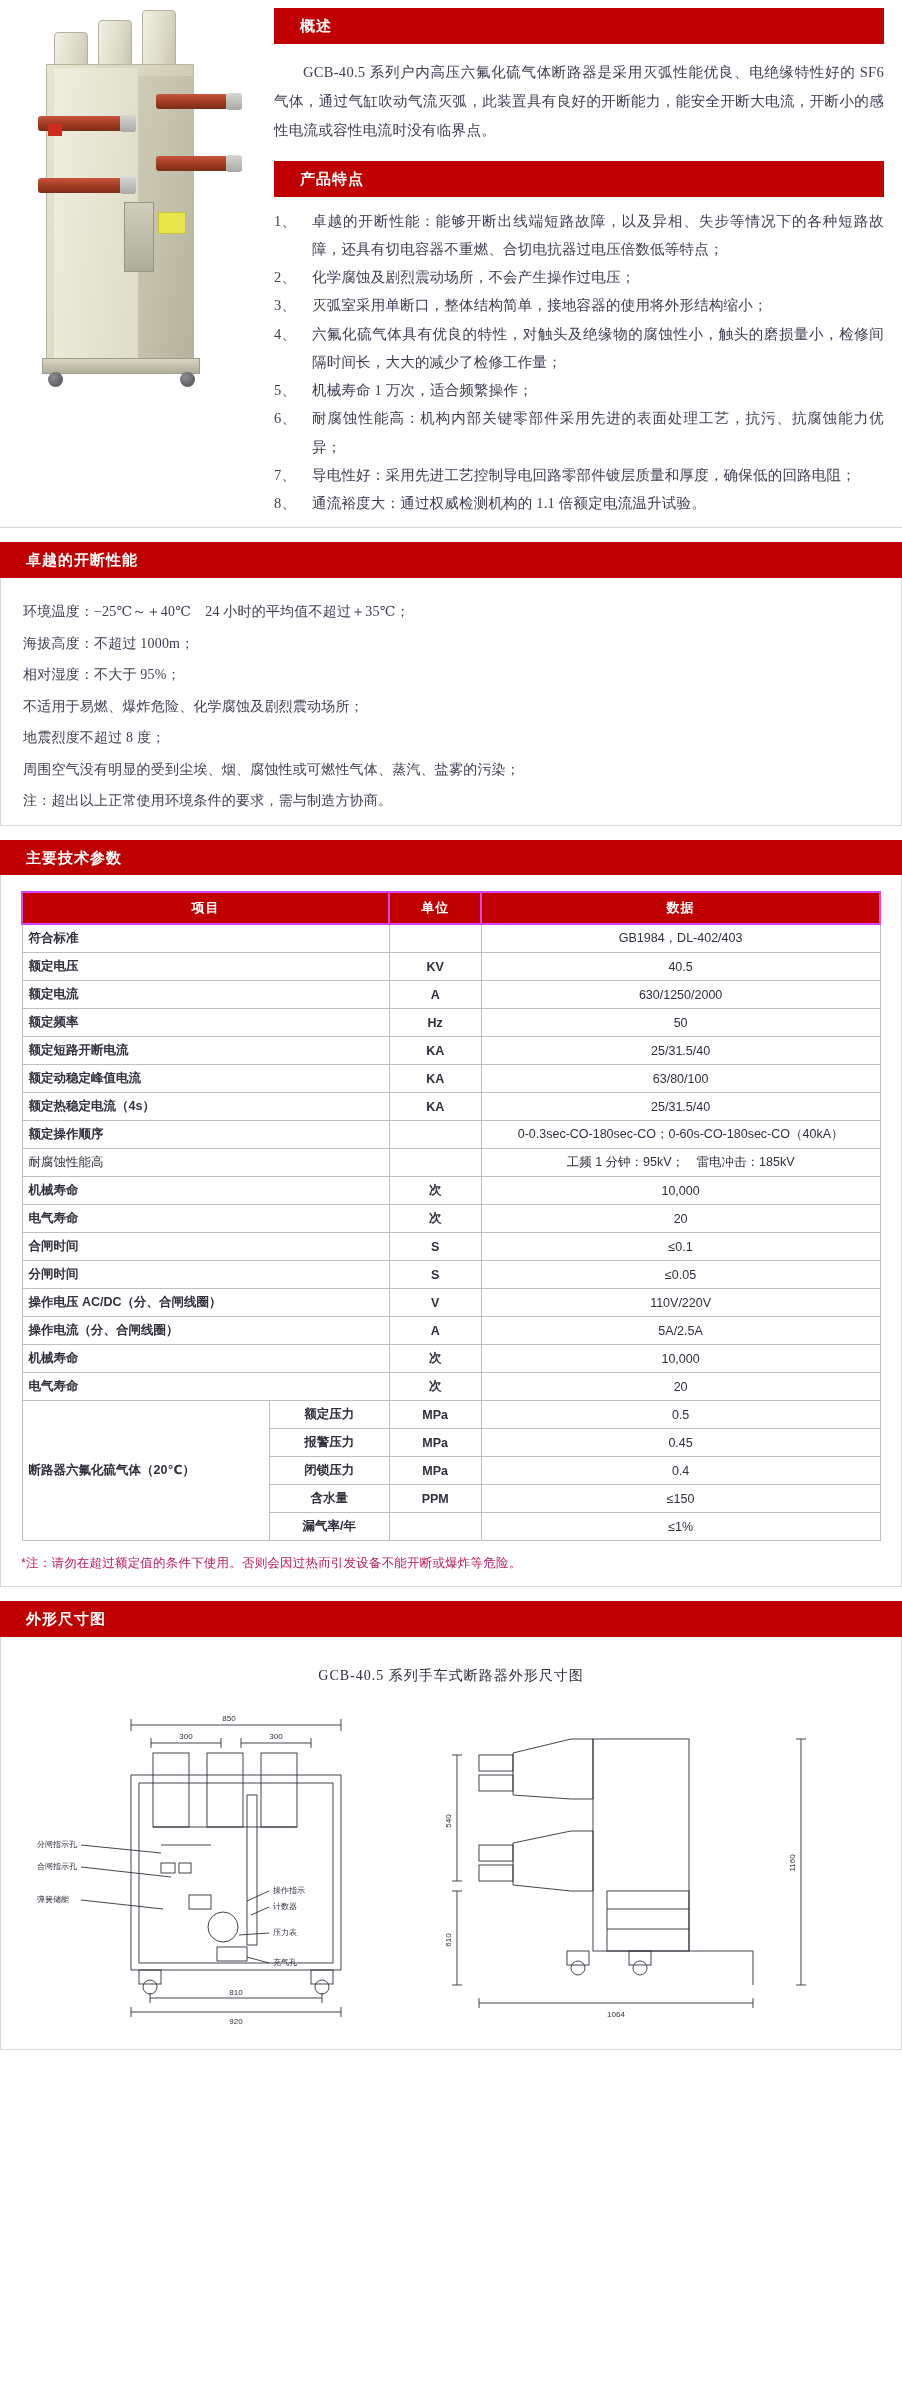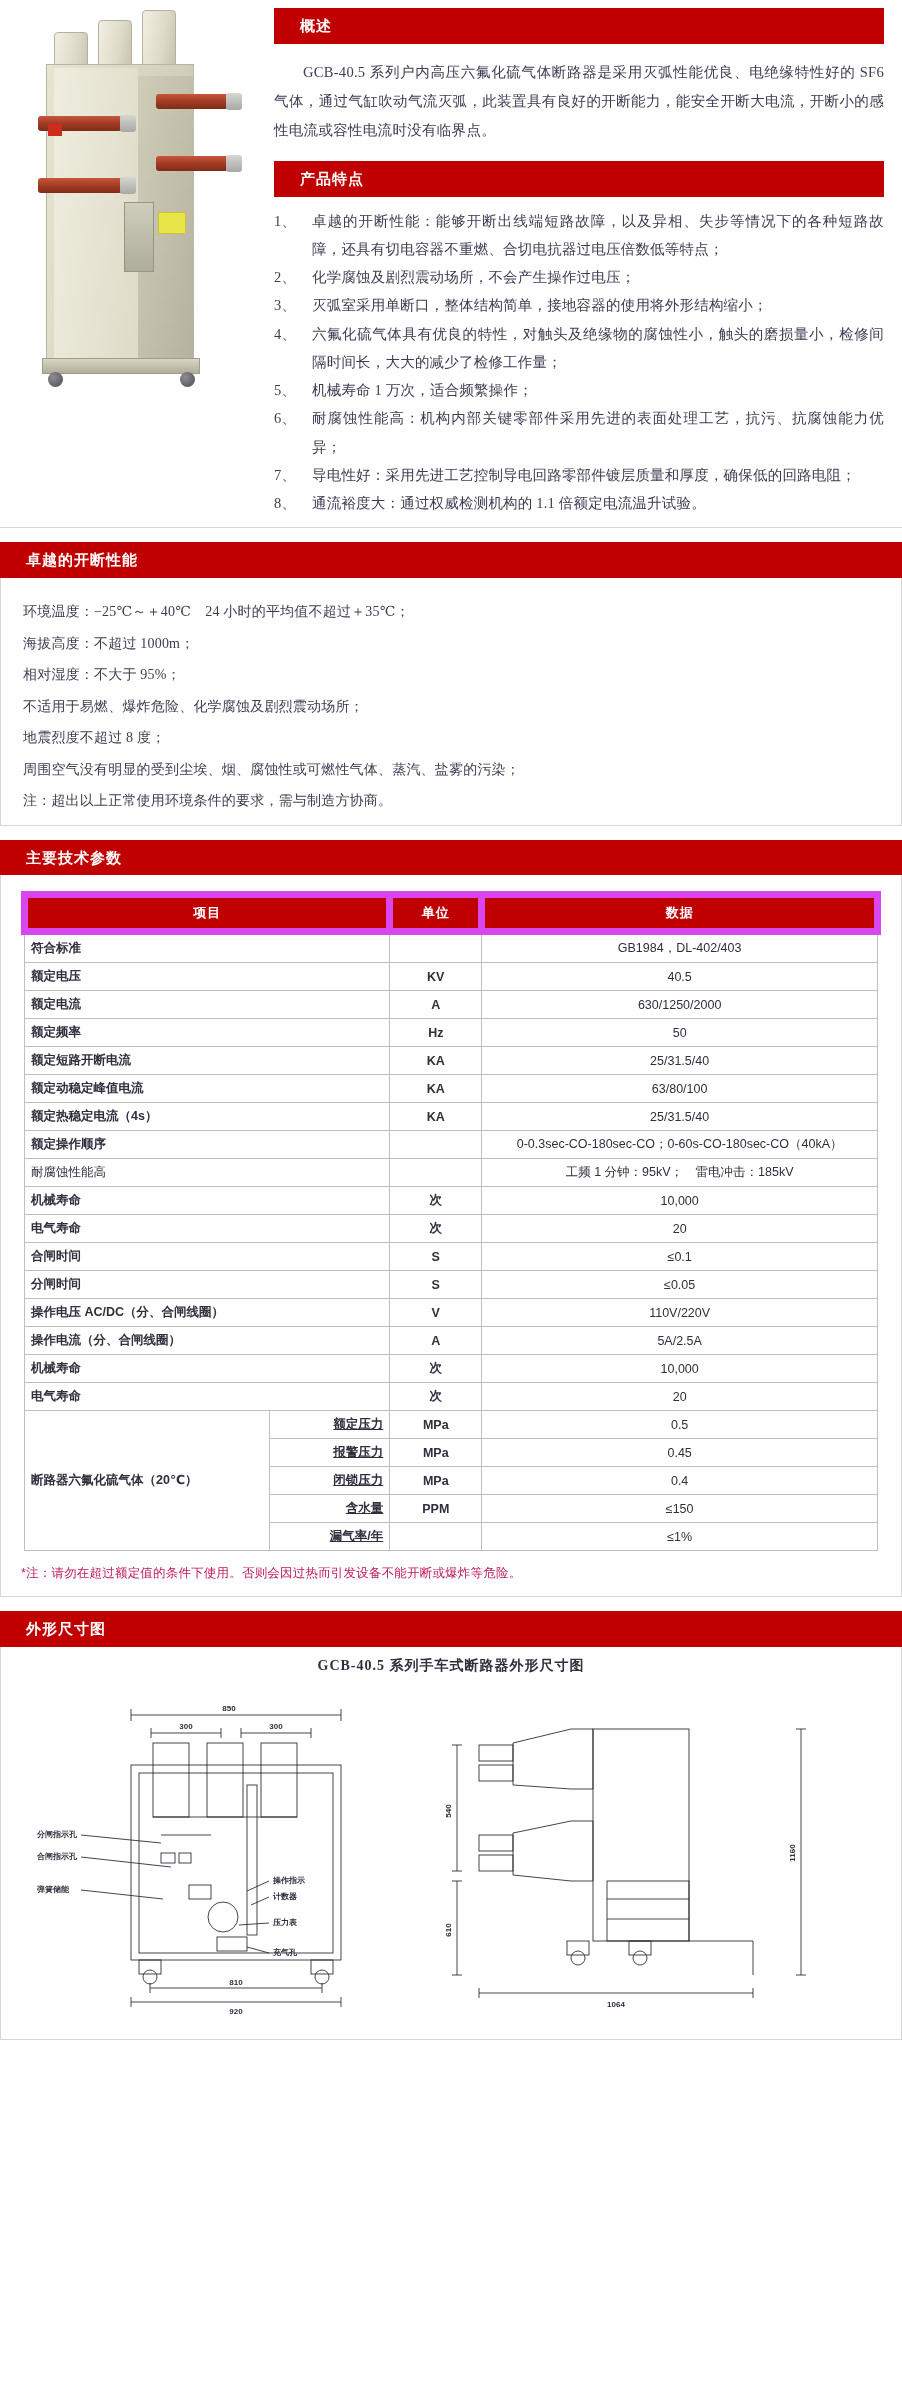--- a/index.html
+++ b/index.html
@@ -164,49 +164,48 @@
     border-collapse: collapse;
     font-size: 12.5px;
     font-family: "Liberation Sans", "DejaVu Sans", sans-serif;
   }
   table.spec th {
     background:#c00000;
     color:#fff;
     font-weight:bold;
     font-size:13px;
     padding:6px 4px;
-    border:7px solid #d946ef;
+    border:2px solid #d946ef;
     text-align:center;
     letter-spacing:1px;
   }
   table.spec td {
     border:1px solid #bfbfbf;
     padding:5px 6px;
     color:#2f2f3d;
     height:22px;
   }
   td.item   { text-align:left;  font-weight:bold; width:330px; padding-left:9px;}
-  td.sub    { text-align:right; font-weight:bold; width:120px;text-decoration:underline;}
+  td.sub    { text-align:center; font-weight:bold; width:120px;}
   td.unit   { text-align:center; width:92px; font-weight:bold;}
   td.data   { text-align:center; }
   td.grp    { text-align:left; font-weight:bold; padding-left:9px; vertical-align:middle;}
   .tbl-note {
     margin-top:14px;
     font-size:12.5px;
     color:#be185d;
     font-family:"Liberation Sans","DejaVu Sans",sans-serif;
     letter-spacing:.2px;
   }
 
   
   .draw-wrap {
     border:1px solid #d6d6d6;
     border-top:none;
-    padding:2px 10px 20px 10px;
-    font-weight:bold;
+    padding:22px 10px 20px 10px;
   }
   .draw-title {
     text-align:center;
     font-size:14px;
     color:#2f2f3d;
     letter-spacing:1px;
     margin:8px 0 10px 0;
   }
   .draw-area { width:100%; }
   svg text { font-family:"Liberation Sans","DejaVu Sans",sans-serif; }

